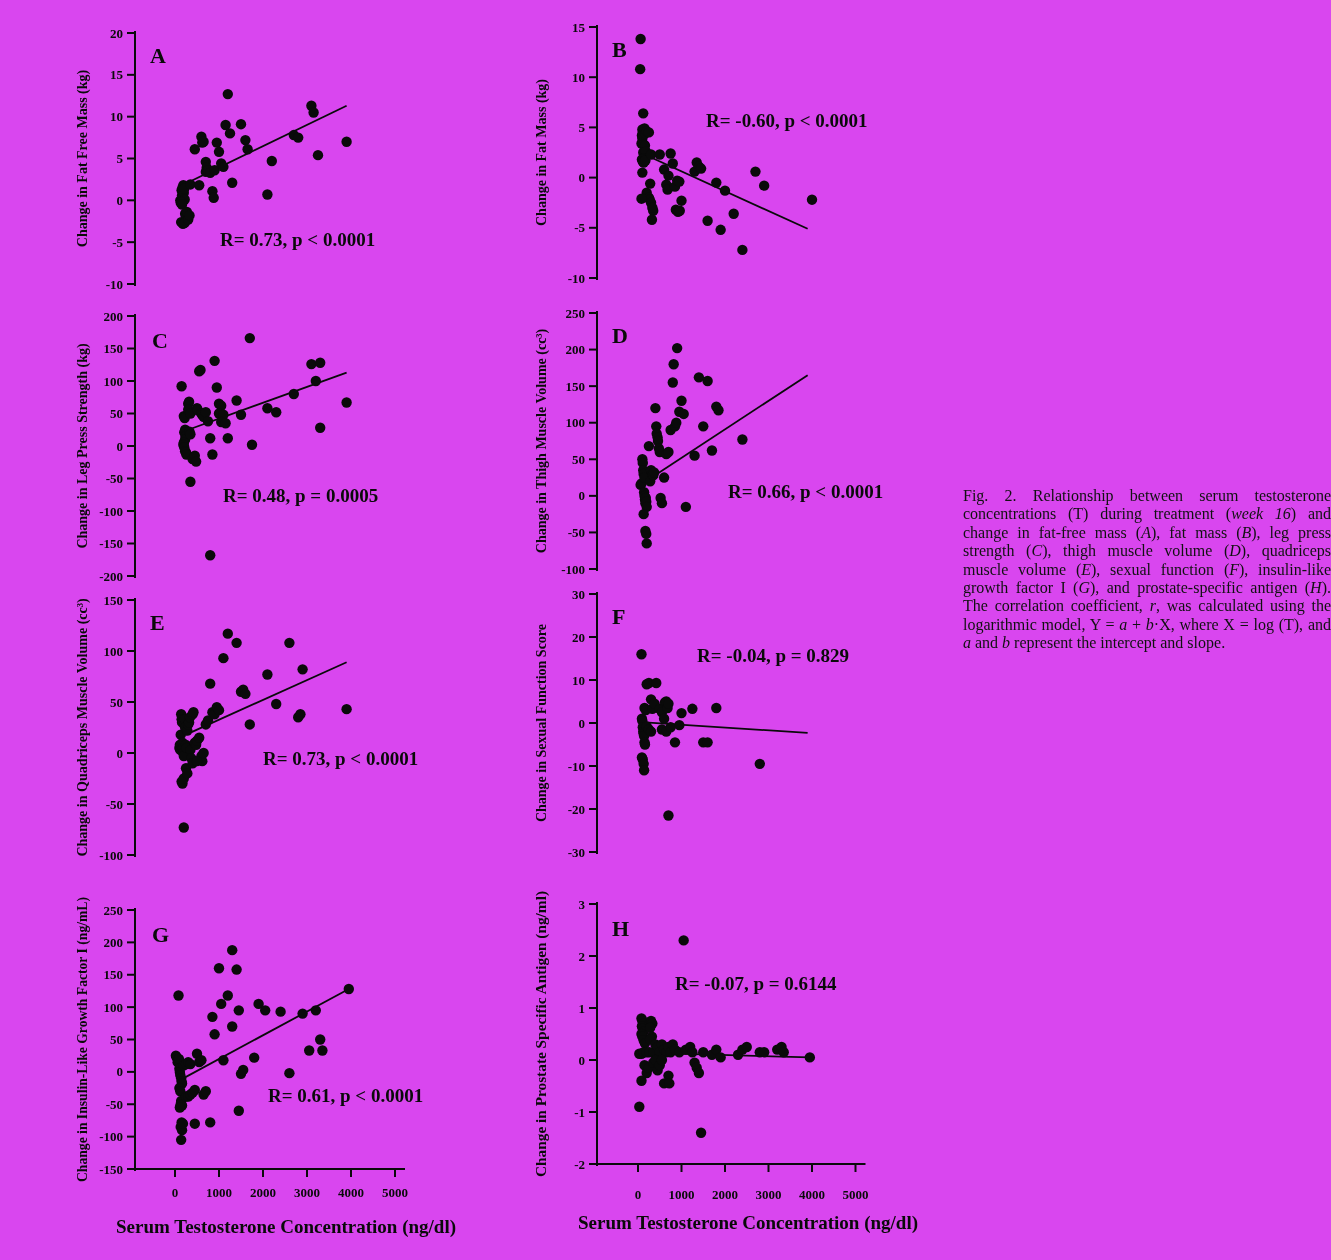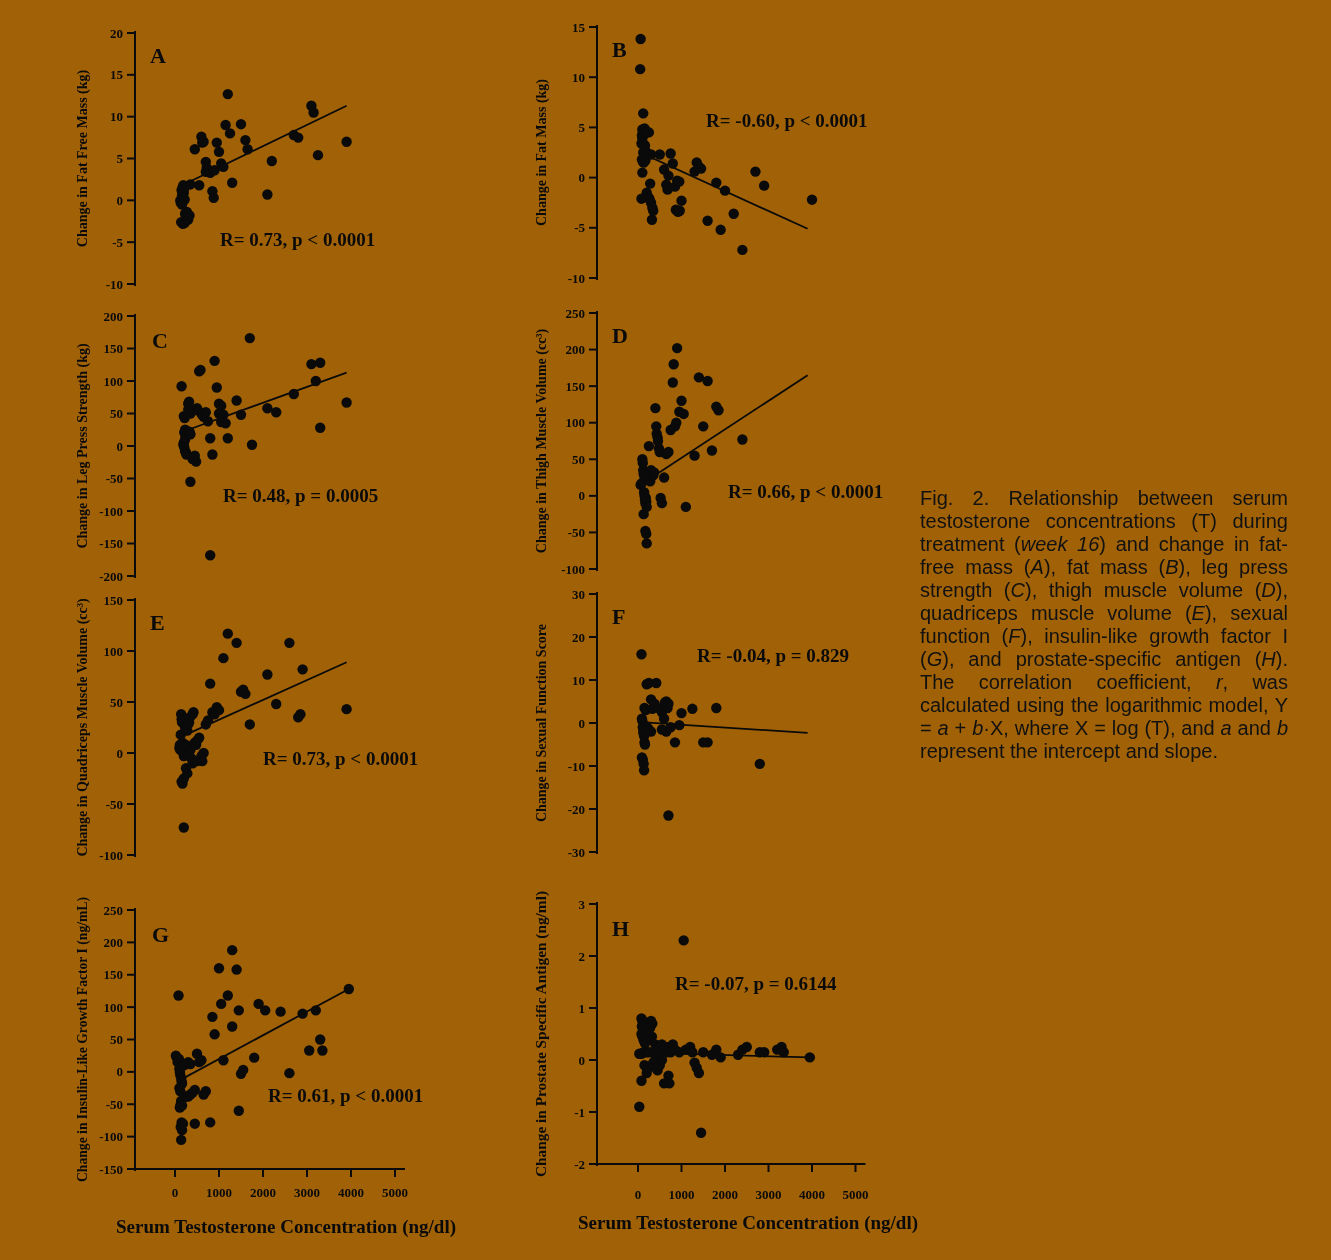--- a/index.html
+++ b/index.html
@@ -1,21 +1,21 @@
 <!DOCTYPE html>
 <html><head>
 <meta charset="utf-8">
 <style>
   html,body{margin:0;padding:0;background:#ffffff;}
-  #page{position:relative;width:1331px;height:1260px;background:#a16207;overflow:hidden;
+  #page{position:relative;width:1331px;height:1260px;background:#d946ef;overflow:hidden;
         font-family:"Liberation Serif","DejaVu Serif",serif;}
   #figure-svg{position:absolute;left:0;top:0;}
-  #figure-caption{position:absolute;left:920px;top:487px;width:368px;
-        font-size:20px;line-height:1.15;text-align:justify;color:#111;
-        font-family:Liberation Sans, sans-serif;}
+  #figure-caption{position:absolute;left:963px;top:487px;width:368px;
+        font-size:16px;line-height:1.15;text-align:justify;color:#111;
+        font-family:Liberation Serif, serif;}
   #figure-caption .it{font-style:italic;}
   svg text{fill:#0a0a0a;font-family:"Liberation Serif","DejaVu Serif",serif;}
   .tick-label{font-size:13px;font-weight:bold;}
   .y-title{font-size:14px;font-weight:bold;}
   .panel-letter{font-size:22px;font-weight:bold;}
   .annotation{font-size:19px;font-weight:bold;}
   .x-title{font-size:19px;font-weight:bold;}
 </style>
 </head>
 <body>

